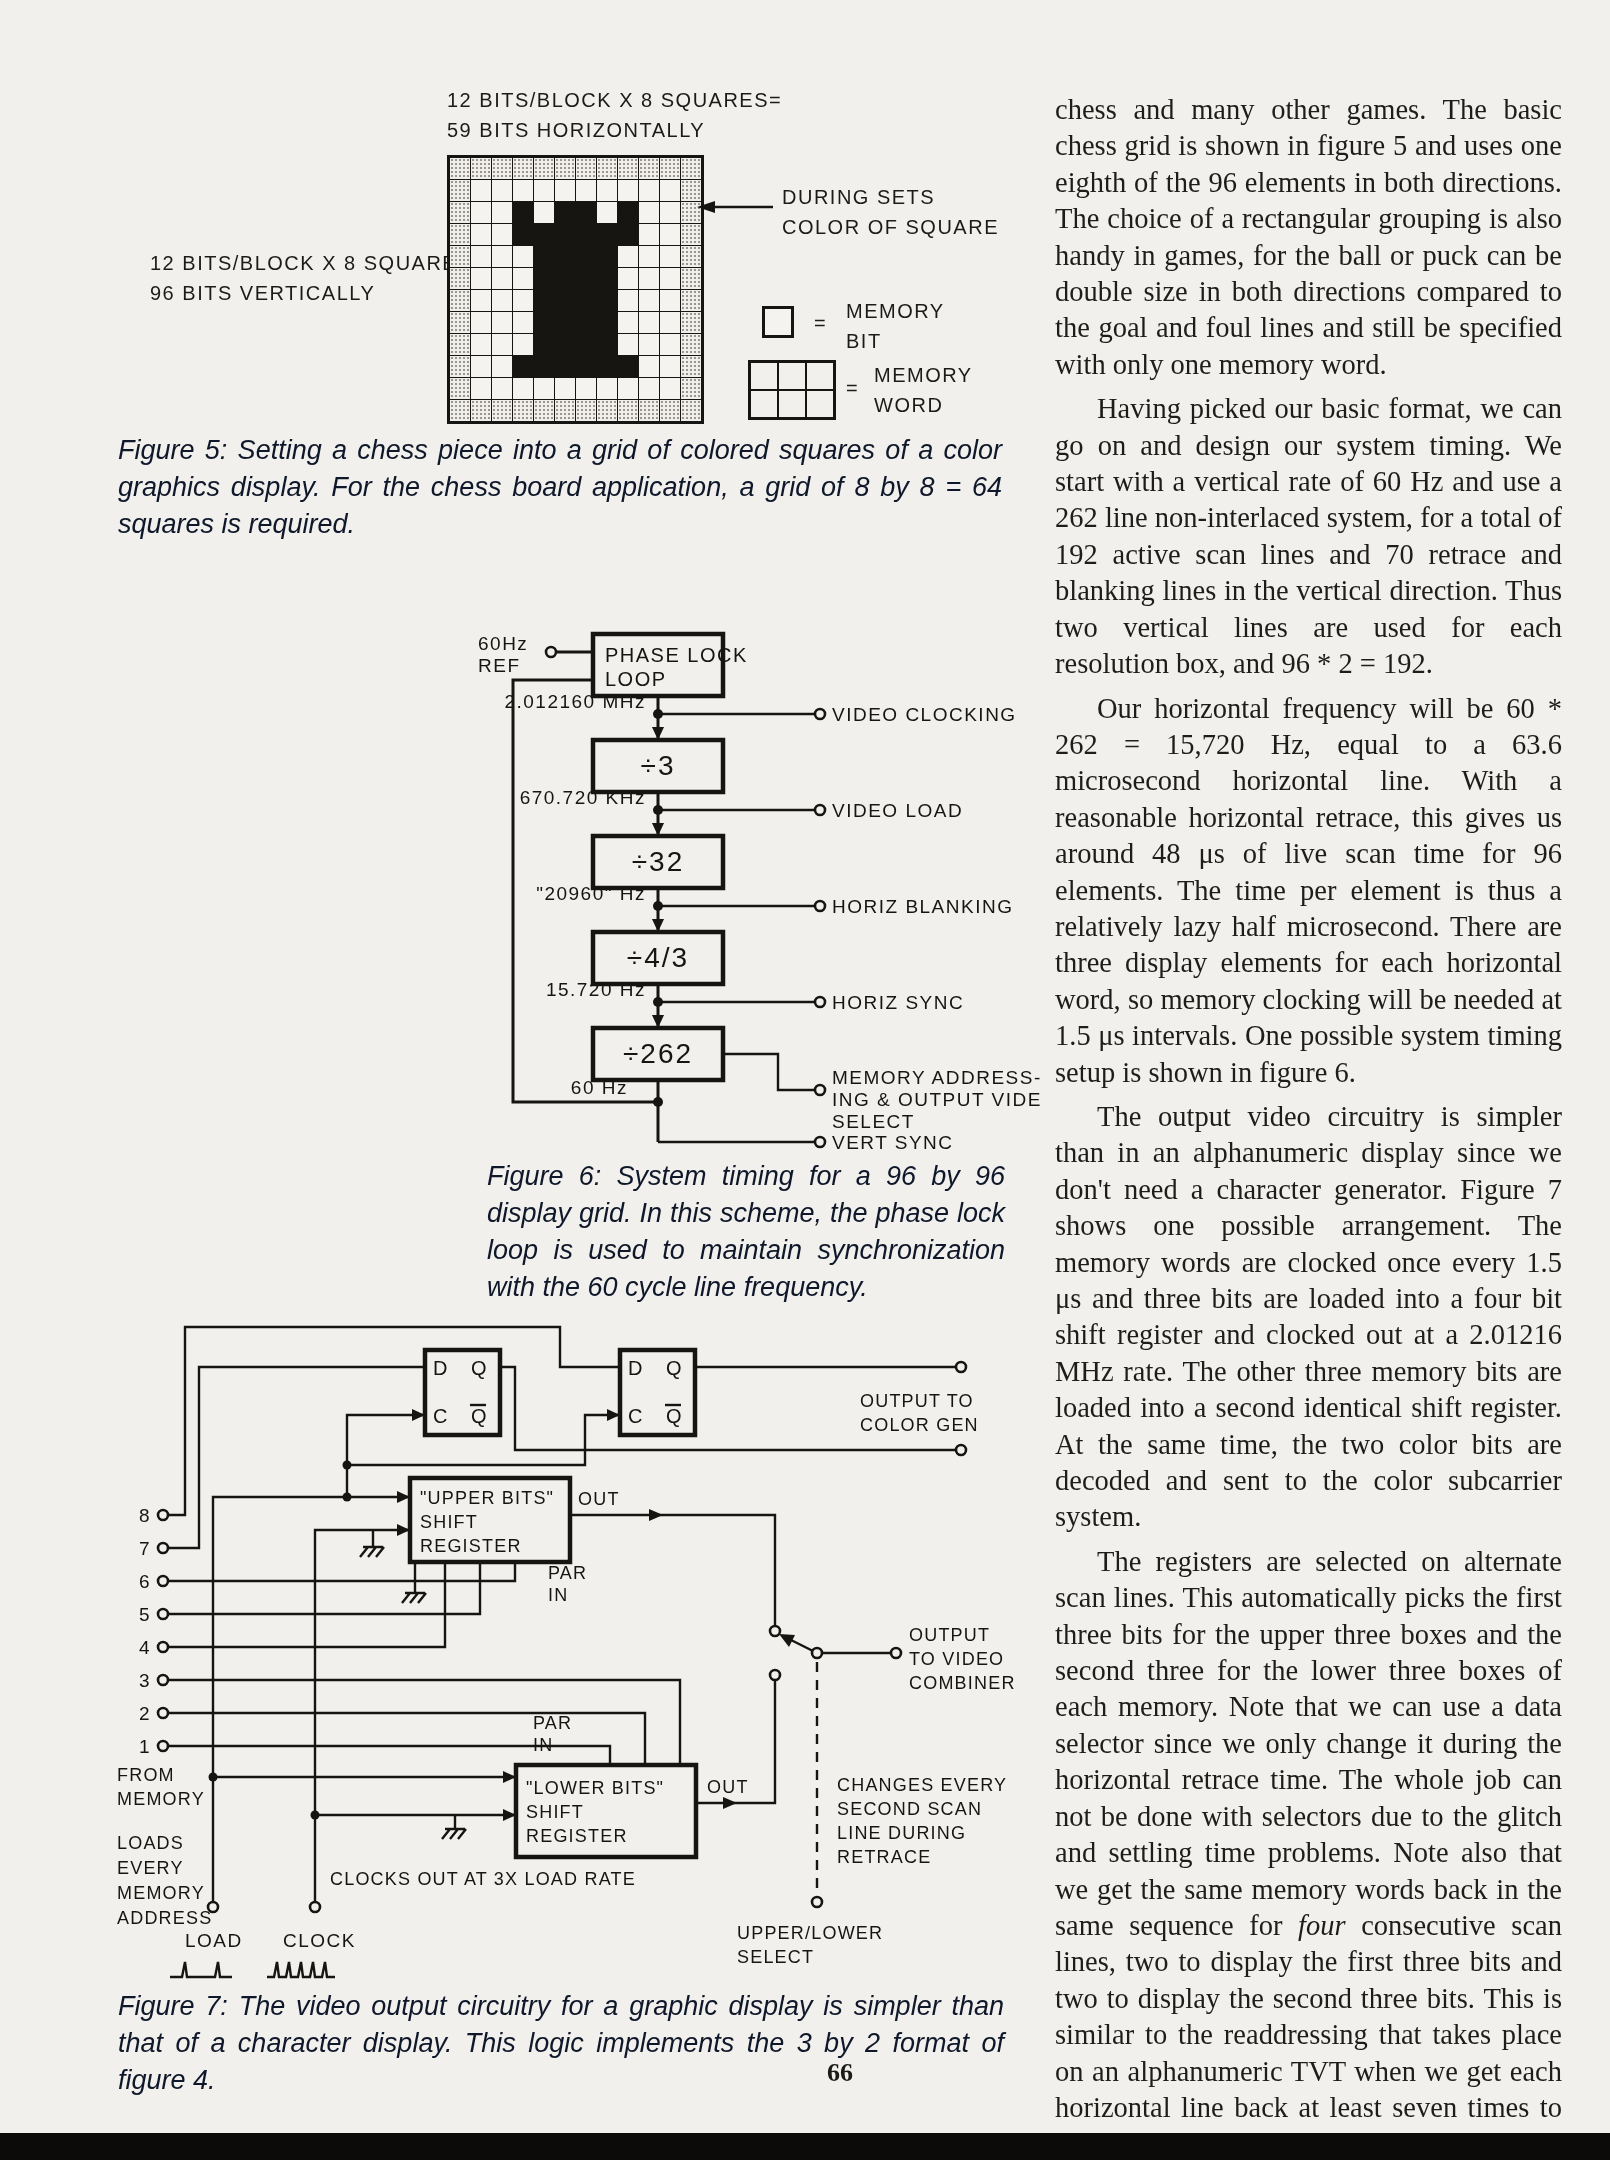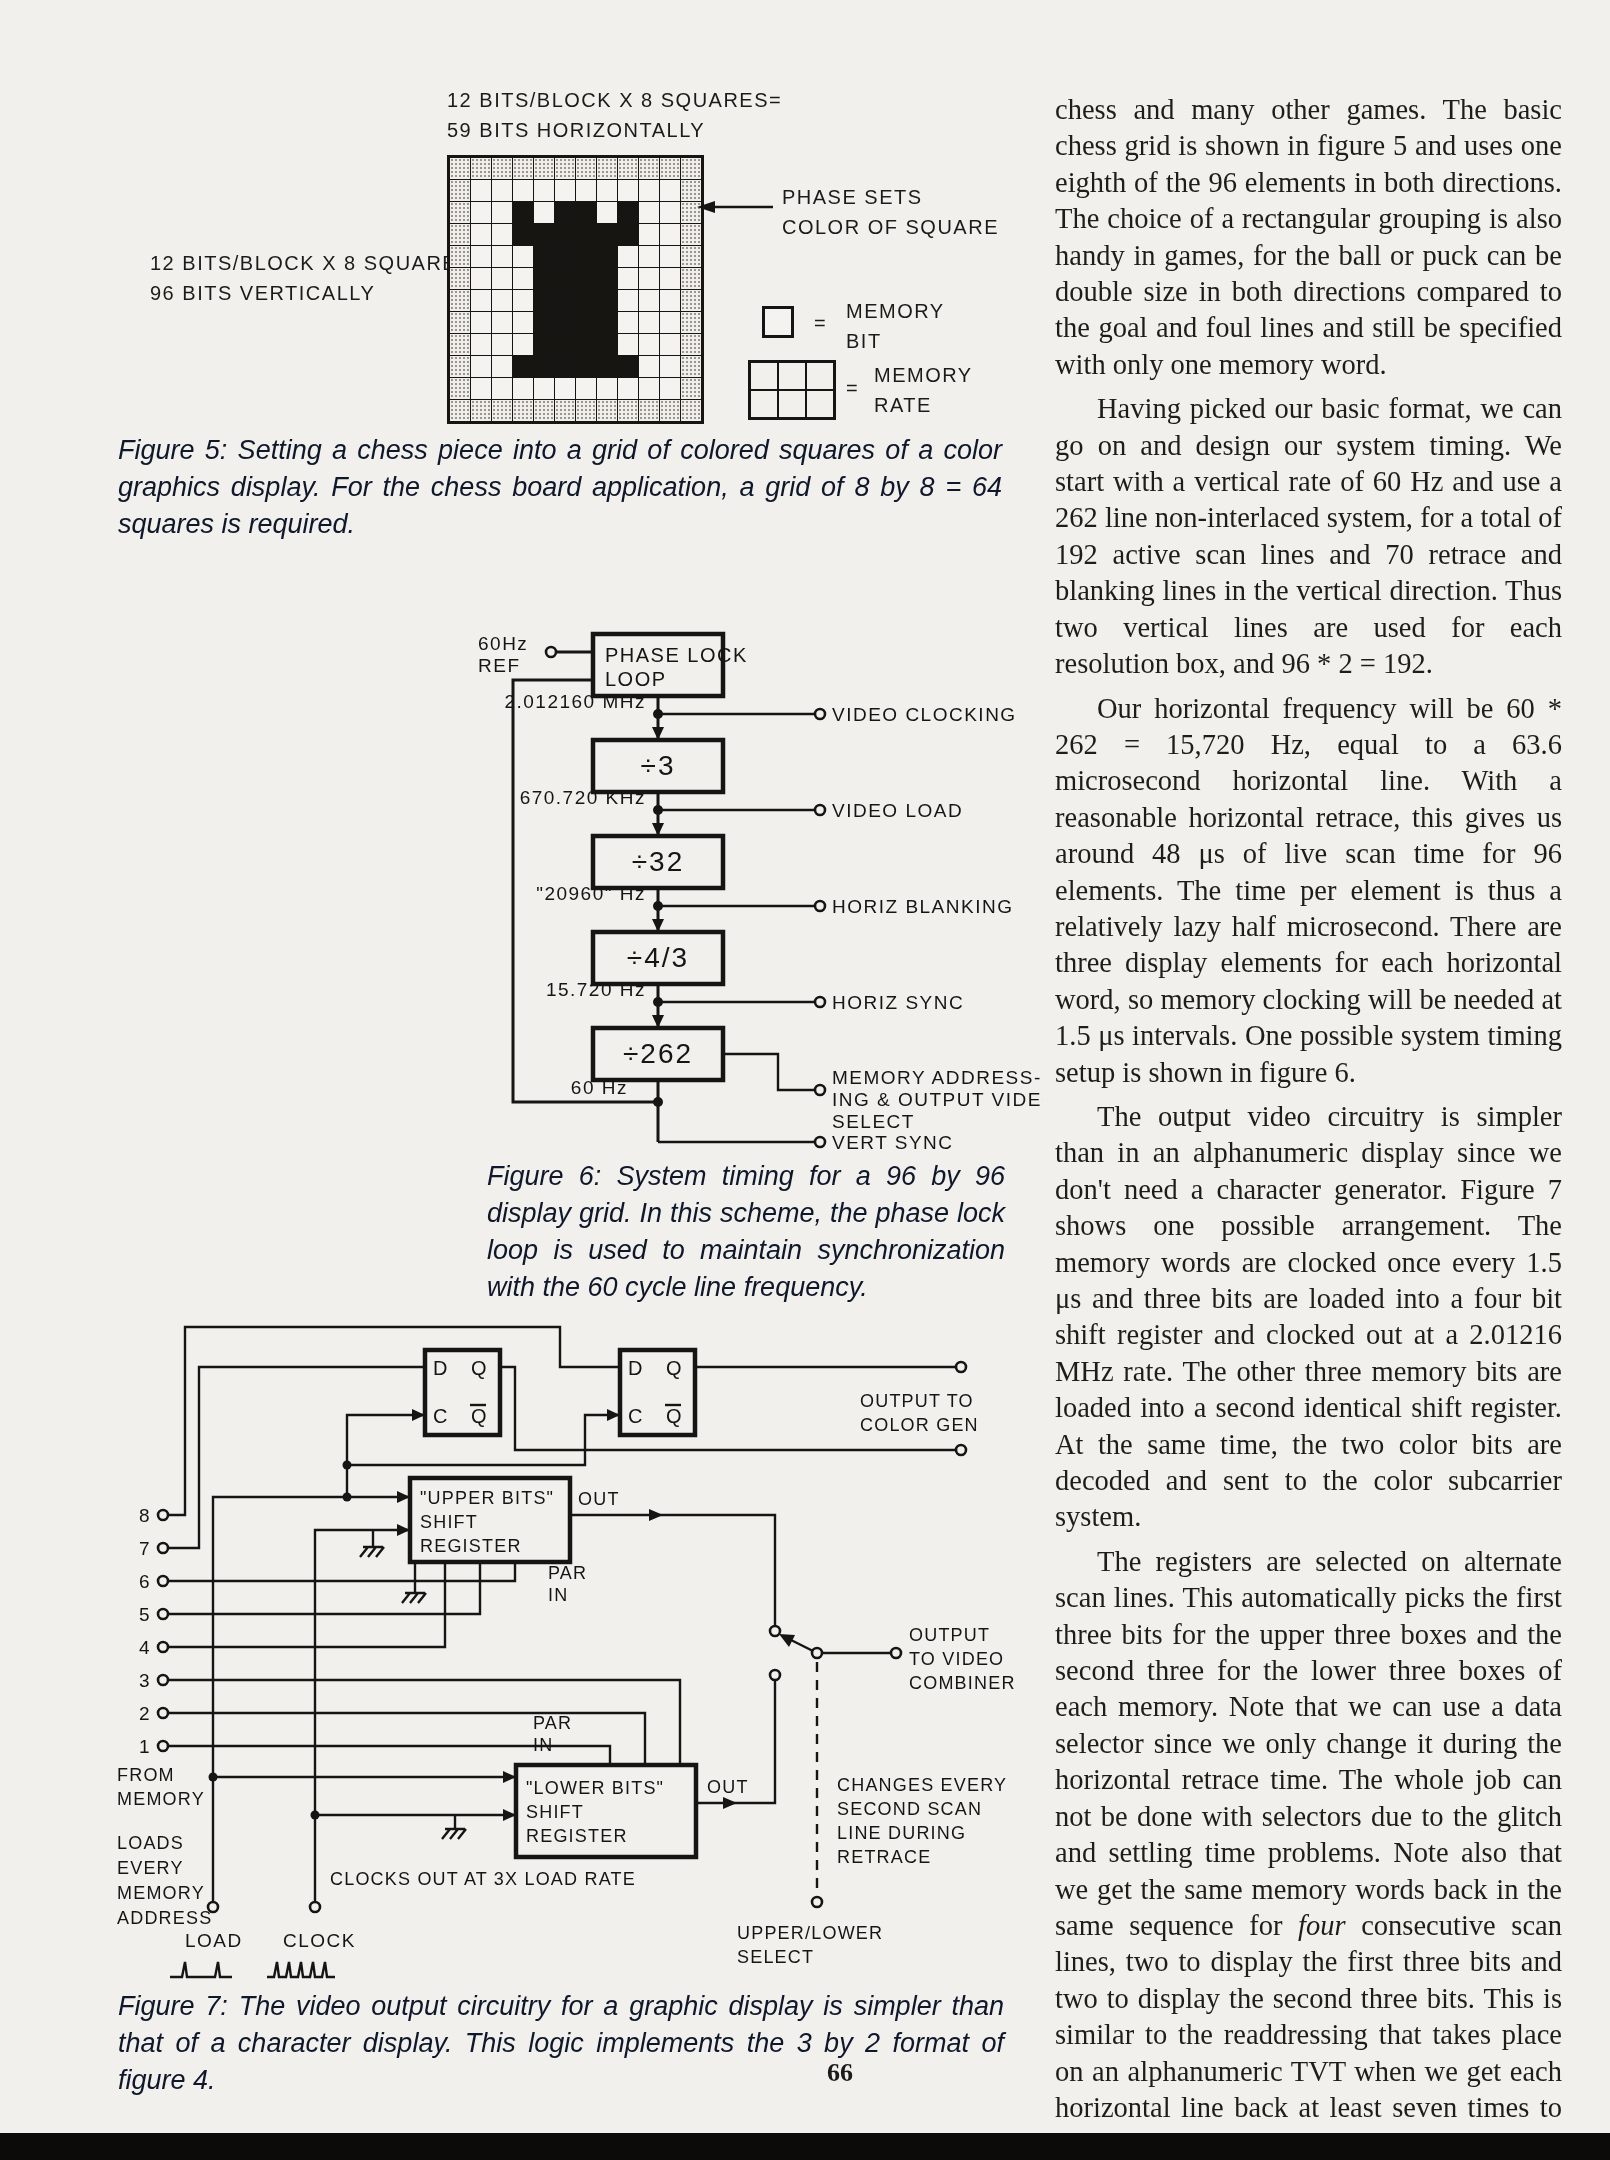--- a/index.html
+++ b/index.html
@@ -237,21 +237,21 @@
     <div class="cell hatch"></div>
     <div class="cell hatch"></div>
     <div class="cell hatch"></div>
   </div>
 
 <svg class="abs" style="left:695px;top:195px;" width="80" height="24">
   <line x1="14" y1="12" x2="78" y2="12" class="wire-thin"></line>
   <path d="M2,12 l18,-6 v12 z" class="ah"></path>
 </svg>
 <div class="abs diag-label" style="left:782px;top:182px;">
-  <div>PHASE SETS</div>
+  <div>DURING SETS</div>
   <div>COLOR OF SQUARE</div>
 </div>
 
 <div class="legend-bit"></div>
 <div class="abs diag-label" style="left:814px;top:308px;">=</div>
 <div class="abs diag-label" style="left:846px;top:296px;">
   <div>MEMORY</div>
   <div>BIT</div>
 </div>
 
@@ -259,21 +259,21 @@
   <div></div>
     <div></div>
     <div></div>
     <div></div>
     <div></div>
     <div></div>
 </div>
 <div class="abs diag-label" style="left:846px;top:373px;">=</div>
 <div class="abs diag-label" style="left:874px;top:360px;">
   <div>MEMORY</div>
-  <div>RATE</div>
+  <div>WORD</div>
 </div>
 
 <div class="caption" style="left:118px;top:432px;width:884px;">Figure 5: Setting a chess piece into a grid of colored squares of a color graphics display. For the chess board application, a grid of 8 by 8 = 64 squares is required.</div>
 
 <svg class="abs" style="left:478px;top:622px;" width="565" height="545">
   <g>
     <line x1="79" y1="30" x2="115" y2="30" class="wire"></line>
     <polyline points="180,480 35,480 35,58 115,58" class="wire"></polyline>
     <line x1="180" y1="74" x2="180" y2="116" class="wire"></line>
     <line x1="180" y1="170" x2="180" y2="212" class="wire"></line>

